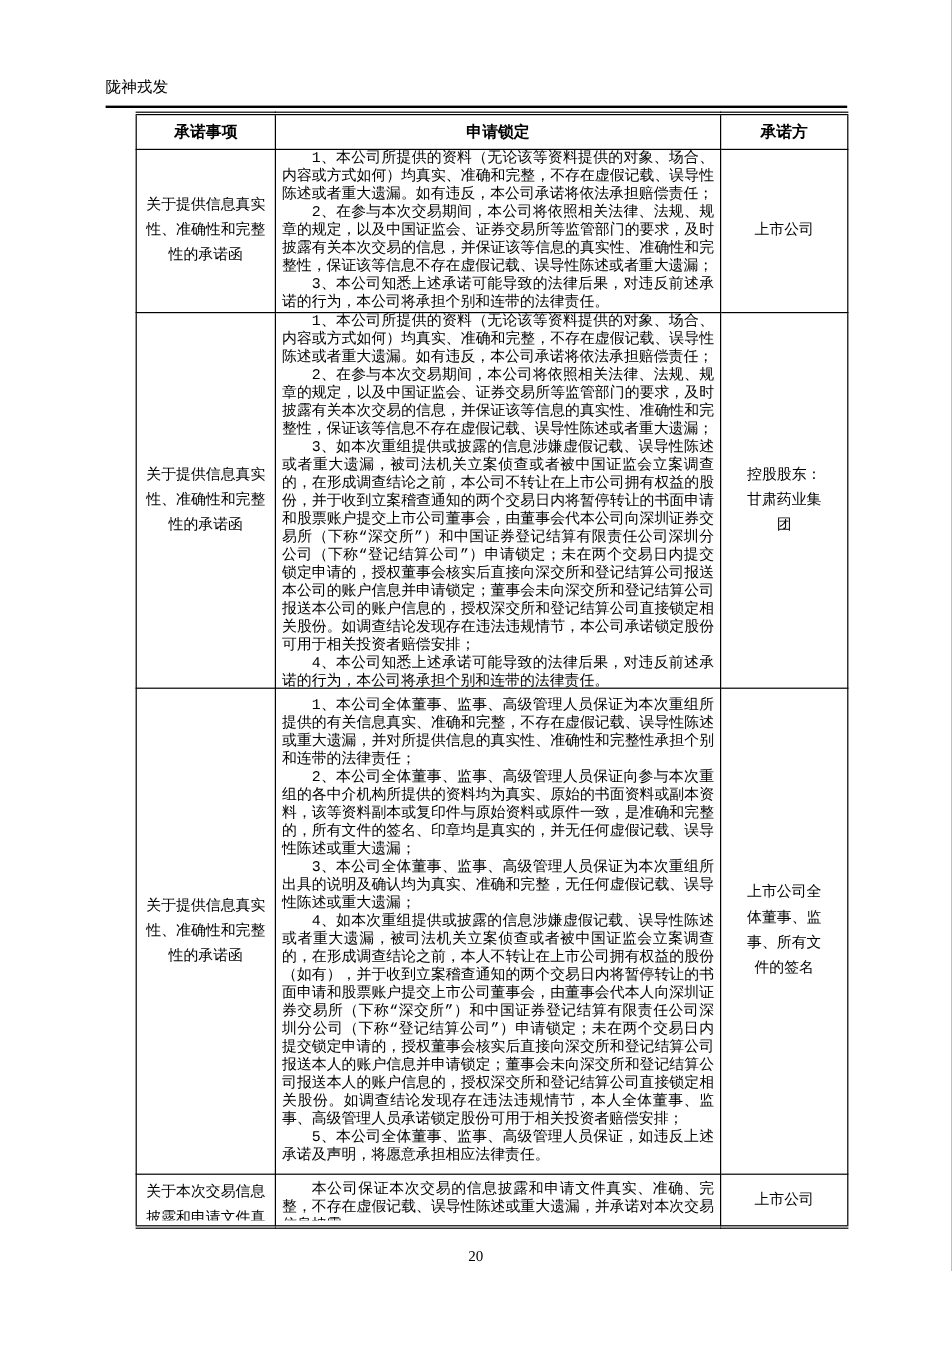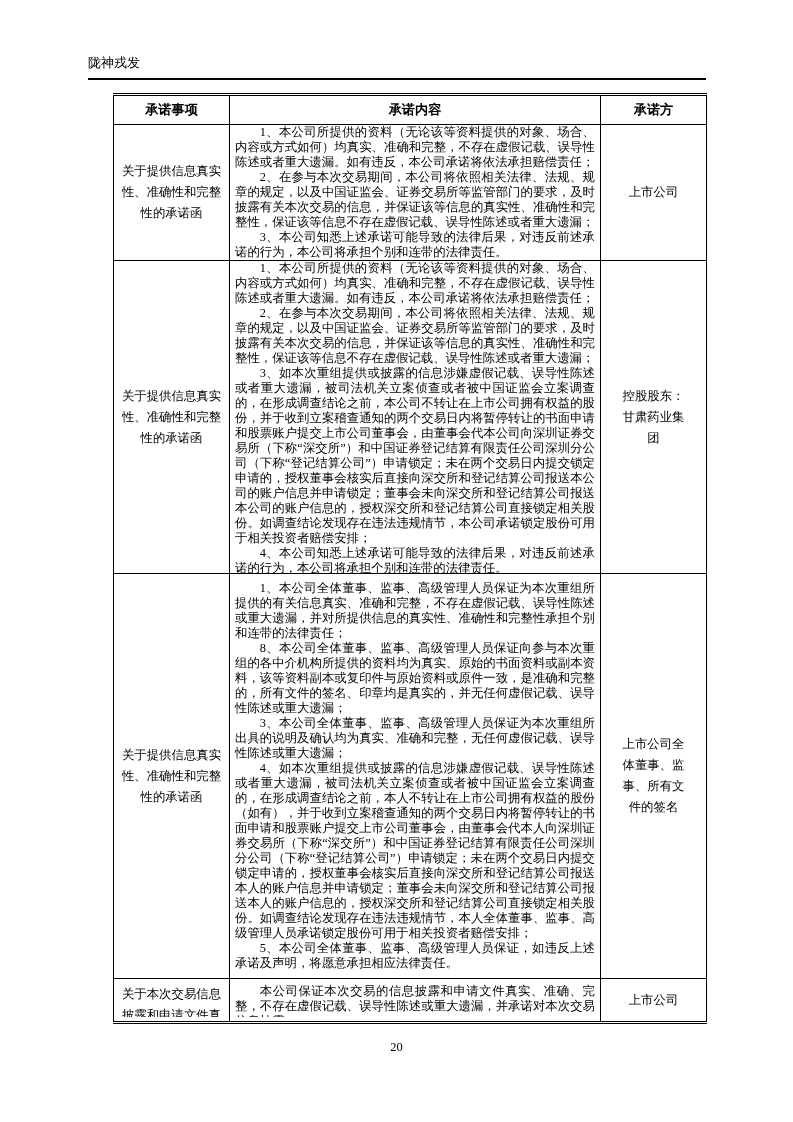--- a/index.html
+++ b/index.html
@@ -7,34 +7,35 @@
   .page {
     position: relative;
     width: 793px; height: 1122px;
     margin: 0 auto;
     background: #ffffff;
     color: #000;
     font-family: "Liberation Serif", "DejaVu Serif", serif;
   }
   .doc-header {
     position: absolute;
-    left: 88px; top: 54px; width: 618px;
+    left: 88px; top: 64px; width: 618px;
     display: flex; justify-content: space-between; align-items: flex-end;
     font-size: 13px;
     padding-bottom: 6px;
     border-bottom: 2px solid #000;
   }
   .tbl-wrap { position: absolute; left: 113px; top: 93px; }
   table.doc-table {
     border-collapse: collapse;
     table-layout: fixed;
     width: 593px;
     border-top: 3px double #000;
     border-bottom: 3px double #000;
     font-size: 12.4px;
+    font-family: Liberation Mono, monospace;
   }
   .doc-table col.c1 { width: 116px; }
   .doc-table col.c2 { width: 371px; }
   .doc-table col.c3 { width: 106px; }
   .doc-table th, .doc-table td {
     border: 1px solid #000;
     padding: 0;
     vertical-align: middle;
   }
   .doc-table th {
@@ -80,21 +81,21 @@
   <div class="tbl-wrap">
     <table class="doc-table">
       <colgroup>
           <col class="c1">
           <col class="c2">
           <col class="c3">
         </colgroup>
       <tbody>
           <tr>
         <th>承诺事项</th>
-        <th>承诺内容</th>
+        <th>申请锁定</th>
         <th>承诺方</th>
       </tr>
 
       <tr class="hr1">
         <td class="item-cell">
           <div class="clip h135">关于提供信息真实性、准确性和完整性的承诺函</div>
         </td>
         <td class="content-cell">
           <div class="clip h135">
             <p>1、本公司所提供的资料（无论该等资料提供的对象、场合、内容或方式如何）均真实、准确和完整，不存在虚假记载、误导性陈述或者重大遗漏。如有违反，本公司承诺将依法承担赔偿责任；</p>
@@ -125,21 +126,21 @@
         </td>
       </tr>
 
       <tr class="hr3">
         <td class="item-cell">
           <div class="clip h405">关于提供信息真实性、准确性和完整性的承诺函</div>
         </td>
         <td class="content-cell">
           <div class="clip h405">
             <p>1、本公司全体董事、监事、高级管理人员保证为本次重组所提供的有关信息真实、准确和完整，不存在虚假记载、误导性陈述或重大遗漏，并对所提供信息的真实性、准确性和完整性承担个别和连带的法律责任；</p>
-            <p>8、本公司全体董事、监事、高级管理人员保证向参与本次重组的各中介机构所提供的资料均为真实、原始的书面资料或副本资料，该等资料副本或复印件与原始资料或原件一致，是准确和完整的，所有文件的签名、印章均是真实的，并无任何虚假记载、误导性陈述或重大遗漏；</p>
+            <p>2、本公司全体董事、监事、高级管理人员保证向参与本次重组的各中介机构所提供的资料均为真实、原始的书面资料或副本资料，该等资料副本或复印件与原始资料或原件一致，是准确和完整的，所有文件的签名、印章均是真实的，并无任何虚假记载、误导性陈述或重大遗漏；</p>
             <p>3、本公司全体董事、监事、高级管理人员保证为本次重组所出具的说明及确认均为真实、准确和完整，无任何虚假记载、误导性陈述或重大遗漏；</p>
             <p>4、如本次重组提供或披露的信息涉嫌虚假记载、误导性陈述或者重大遗漏，被司法机关立案侦查或者被中国证监会立案调查的，在形成调查结论之前，本人不转让在上市公司拥有权益的股份（如有），并于收到立案稽查通知的两个交易日内将暂停转让的书面申请和股票账户提交上市公司董事会，由董事会代本人向深圳证券交易所（下称“深交所”）和中国证券登记结算有限责任公司深圳分公司（下称“登记结算公司”）申请锁定；未在两个交易日内提交锁定申请的，授权董事会核实后直接向深交所和登记结算公司报送本人的账户信息并申请锁定；董事会未向深交所和登记结算公司报送本人的账户信息的，授权深交所和登记结算公司直接锁定相关股份。如调查结论发现存在违法违规情节，本人全体董事、监事、高级管理人员承诺锁定股份可用于相关投资者赔偿安排；</p>
             <p>5、本公司全体董事、监事、高级管理人员保证，如违反上述承诺及声明，将愿意承担相应法律责任。</p>
           </div>
         </td>
         <td class="party-cell">
           <div class="clip h405">上市公司全体董事、监事、所有文件的签名</div>
         </td>
       </tr>
 

